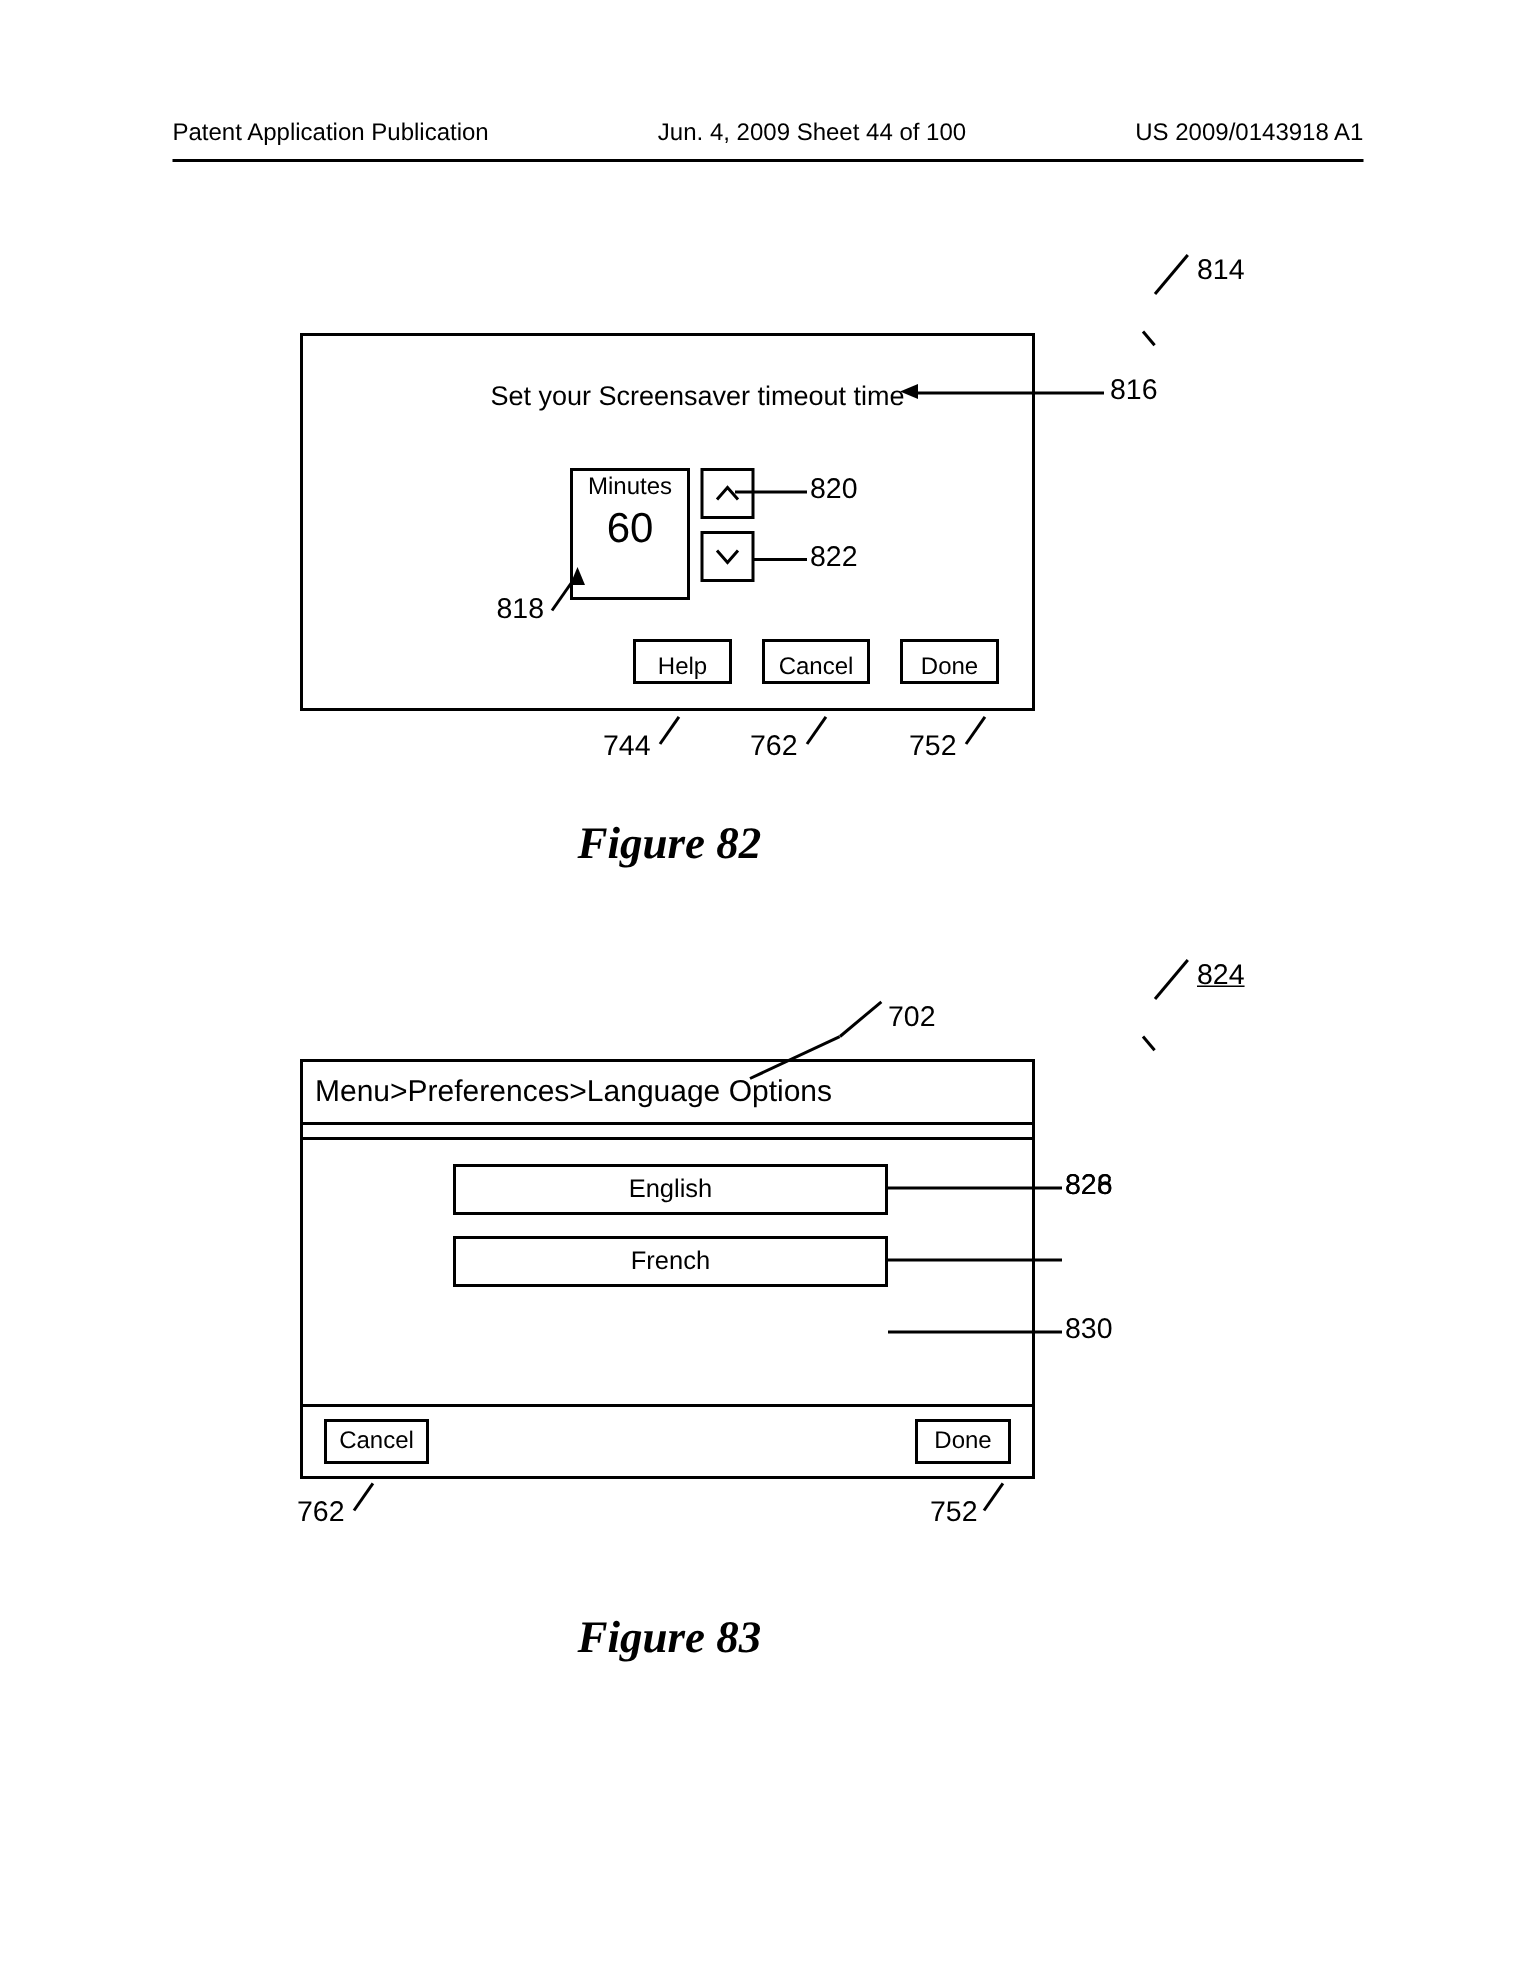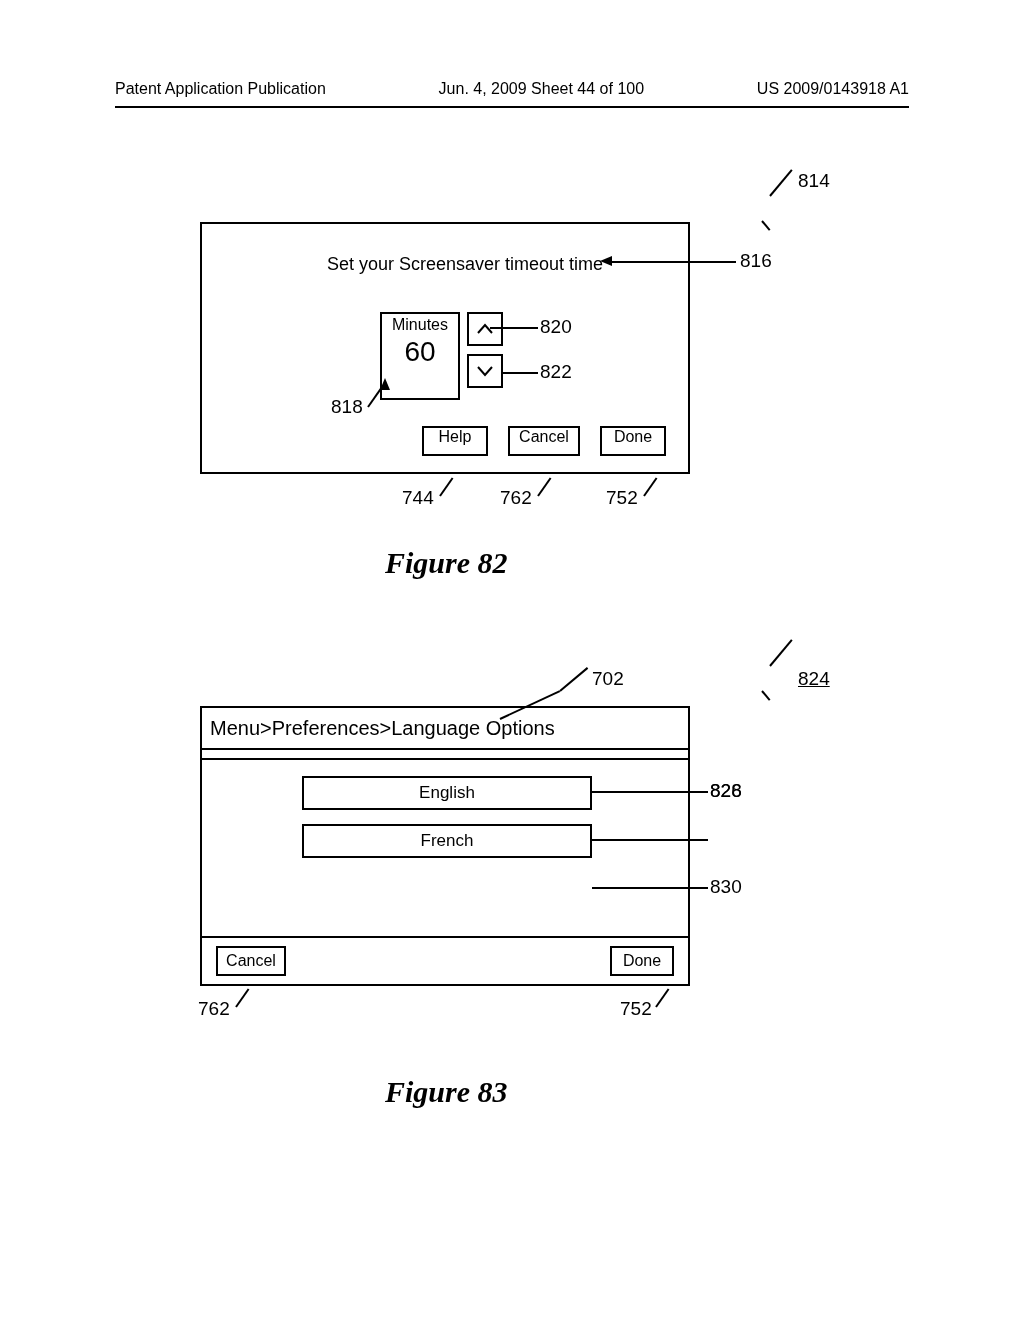--- a/index.html
+++ b/index.html
@@ -94,21 +94,21 @@
     font-size: 20px;
   }
   .fig82-btn {
     position: absolute;
     bottom: 16px;
     width: 66px;
     height: 30px;
     border: 2px solid #000;
     box-sizing: border-box;
     display: flex;
-    align-items: flex-start;
+    align-items: flex-end;
     justify-content: center;
     font-size: 16px;
   }
   .fig82-help { left: 220px; }
   .fig82-cancel { left: 306px; width: 72px; }
   .fig82-done { left: 398px; }
 
   
   .refnum {
     position: absolute;
@@ -306,21 +306,21 @@
   <div class="fig83-bottom-row">
     <div class="fig83-cancel">
         <span>Cancel</span>
       </div>
     <div class="fig83-done">
         <span>Done</span>
       </div>
   </div>
 </div>
 
-<div class="refnum" style="top:668px; left:798px;text-decoration:underline;">824</div>
+<div class="refnum" style="top:640px; left:798px;text-decoration:underline;">824</div>
 <div class="lead-diag" style="top:665px; left:770px; width:34px; transform:rotate(-50deg);"></div>
 <div class="tick" style="top:690px; left:762px; transform:rotate(50deg);"></div>
 
 <div class="refnum" style="top:668px; left:592px;">702</div>
 <div class="lead-diag" style="top:690px; left:560px; width:36px; transform:rotate(-40deg);"></div>
 <div class="lead-diag" style="top:718px; left:500px; width:66px; transform:rotate(-25deg);"></div>
 
 <div class="refnum" style="top:780px; left:710px;">826</div>
 <div class="lead" style="top:791px; left:592px; width:116px;"></div>
 

